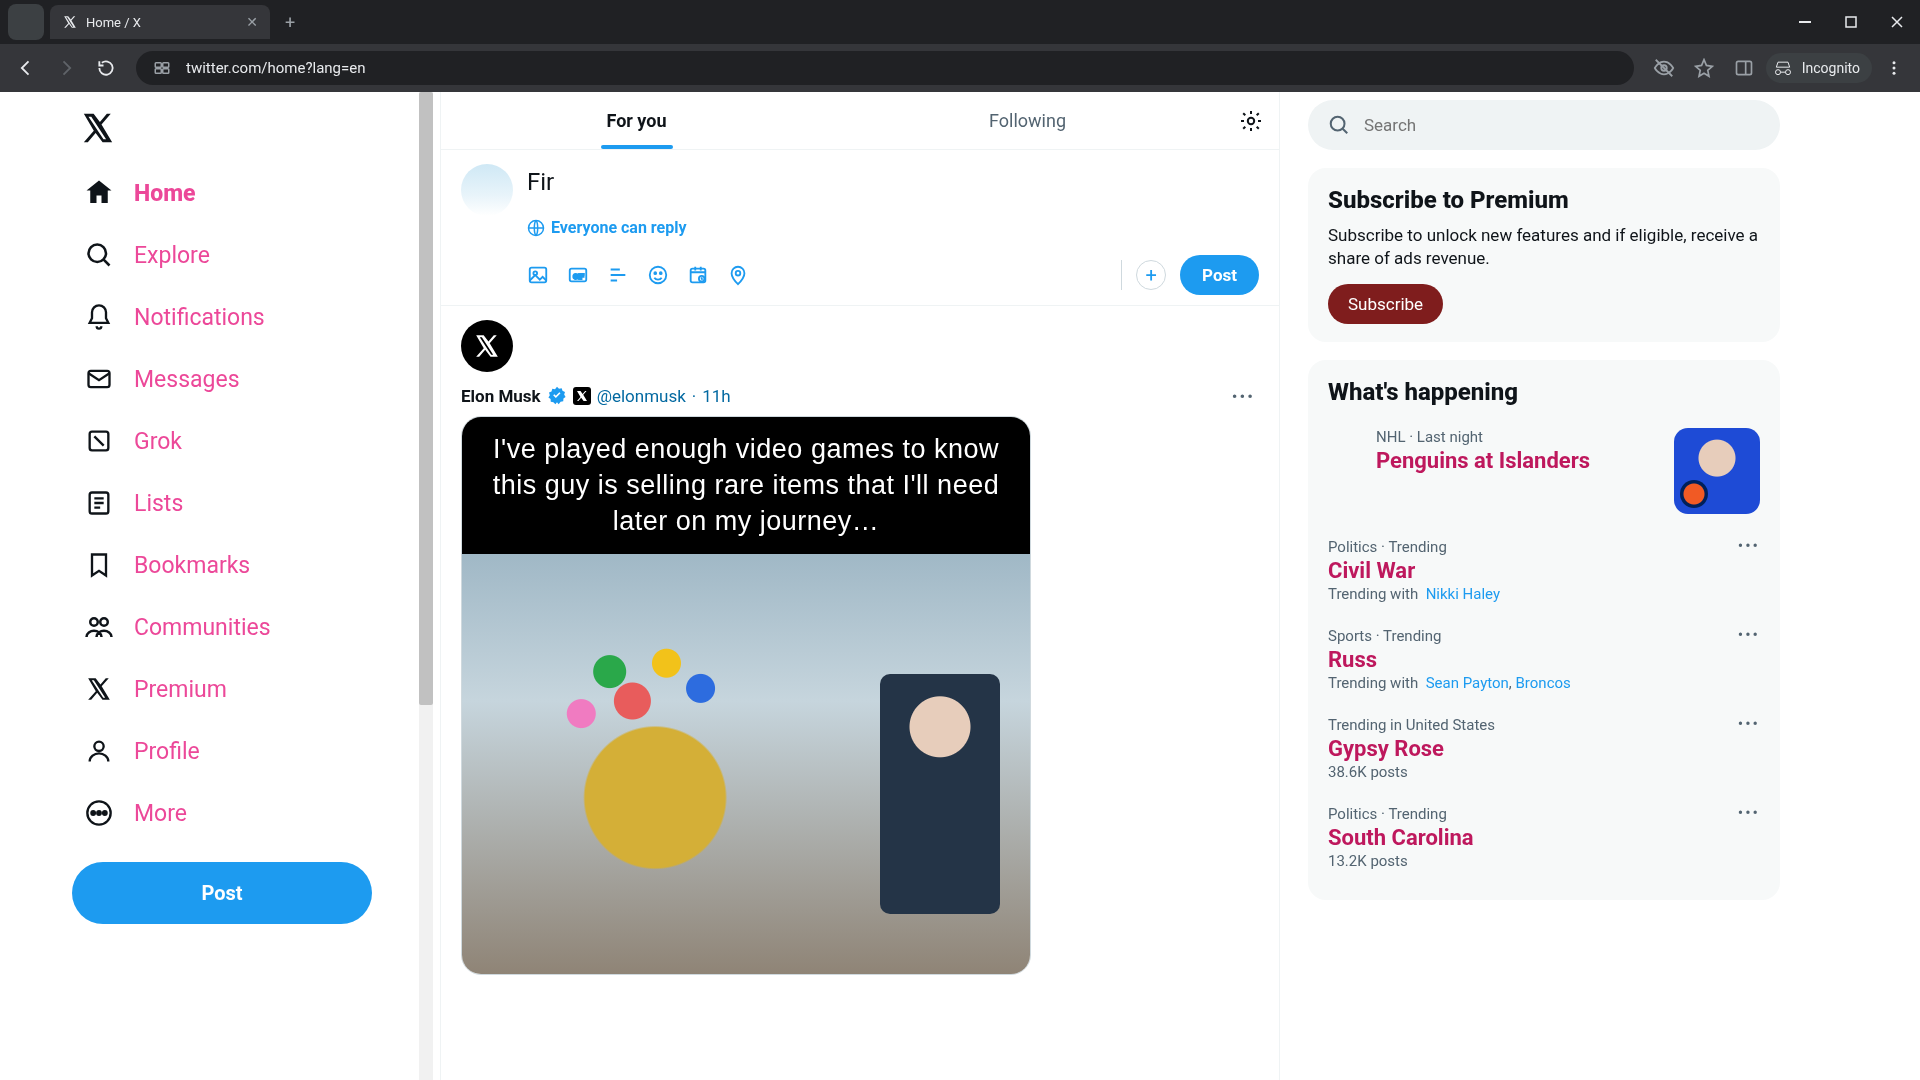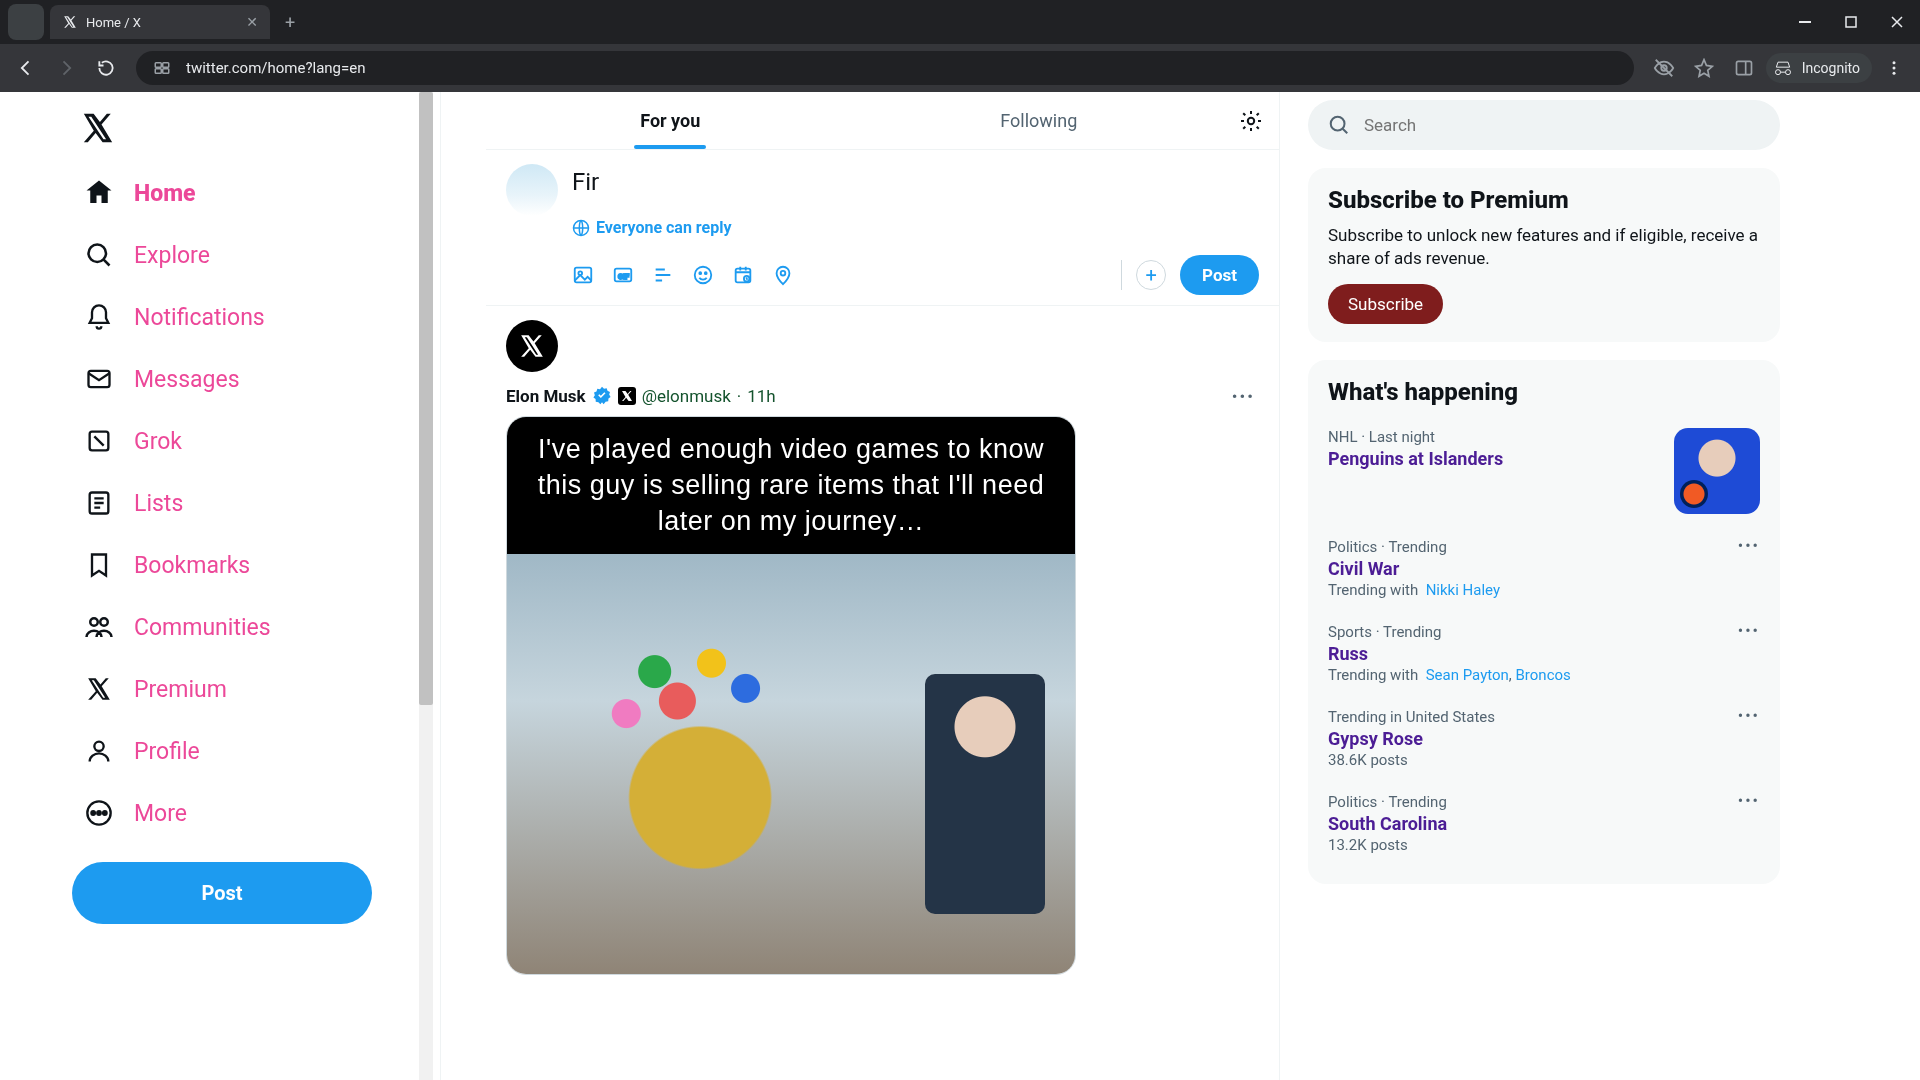--- a/index.html
+++ b/index.html
@@ -34,21 +34,21 @@
 
 
 .leftnav { width: 420px; padding: 10px 0 0 72px; }
 .x-logo { width:52px; height:52px; display:flex; align-items:center; justify-content:center; margin-bottom:8px; }
 .nav-item { display:flex; align-items:center; gap:20px; height:62px; font-size:23px; color:#ec4899; cursor:pointer; padding-left:12px; border-radius:9999px; }
 .nav-item.active { font-weight:800; }
 .nav-item .icon { width:30px; height:30px; display:flex; align-items:center; justify-content:center; }
 .post-btn-large { margin-top:18px; width:300px; height:62px; background:#1d9bf0; color:#fff; font-size:20px; font-weight:700; border:none; border-radius:9999px; cursor:pointer; }
 
 
-.centercol { width: 840px; border-left:1px solid #eff3f4; border-right:1px solid #eff3f4; margin-left:20px;padding-left:45px; }
+.centercol { width: 840px; border-left:1px solid #eff3f4; border-right:1px solid #eff3f4; margin-left:20px; }
 .feed-tabs { display:flex; align-items:center; height:58px; border-bottom:1px solid #eff3f4; position:relative; }
 .feed-tab { flex:1; display:flex; align-items:center; justify-content:center; font-size:18px; color:#536471; cursor:pointer; height:100%; position:relative; }
 .feed-tab.active { color:#0f1419; font-weight:700; }
 .feed-tab.active::after { content:""; position:absolute; bottom:0; width:72px; height:4px; background:#1d9bf0; border-radius:2px; }
 .feed-settings { width:56px; display:flex; align-items:center; justify-content:center; }
 
 .composer { padding: 14px 20px 10px 20px; border-bottom:1px solid #eff3f4; }
 .composer-row1 { display:flex; gap:14px; align-items:flex-start; }
 .avatar { width:52px; height:52px; border-radius:50%; background:linear-gradient(180deg,#cfe8f5 0%, #e8f4fa 60%, #fff 100%); flex-shrink:0; }
 .compose-body { flex:1; }
@@ -59,21 +59,21 @@
 .compose-icons .ci { width:22px; height:22px; color:#1d9bf0; display:flex; align-items:center; justify-content:center; cursor:pointer; }
 .compose-right { margin-left:auto; display:flex; align-items:center; gap:14px; }
 .vline { width:1px; height:30px; background:#cfd9de; }
 .add-thread { width:30px; height:30px; border:1px solid #cfd9de; border-radius:50%; display:flex; align-items:center; justify-content:center; color:#1d9bf0; font-size:20px; cursor:pointer; }
 .post-btn-small { background:#1d9bf0; color:#fff; border:none; font-size:17px; font-weight:700; padding:10px 22px; border-radius:9999px; cursor:pointer; }
 
 .tweet { display:flex; gap:14px; padding:14px 20px;flex-direction:column; }
 .tweet .avatar2 { width:52px; height:52px; border-radius:50%; background:#000; display:flex; align-items:center; justify-content:center; flex-shrink:0; }
 .tweet-head { display:flex; align-items:center; gap:6px; font-size:17px; }
 .tweet-head .name { font-weight:700; color:#0f1419; }
-.tweet-head .handle, .tweet-head .dot, .tweet-head .time { color:#14532d; }
+.tweet-head .handle, .tweet-head .dot, .tweet-head .time { color:#0369a1; }
 .tweet-head .badge { width:20px; height:20px; }
 .tweet-head .badge2 { width:18px; height:18px; background:#000; border-radius:3px; display:flex; align-items:center; justify-content:center; }
 .tweet-more { margin-left:auto; color:#536471; cursor:pointer; padding:0 4px; letter-spacing:2px; }
 .tweet-media { margin-top:10px; width:570px; border-radius:20px; overflow:hidden; border:1px solid #cfd9de; }
 .meme-top { background:#000; color:#fff; font-family: Impact, "Arial Black", sans-serif; font-size:27px; text-align:center; padding:14px 28px; line-height:1.35; letter-spacing:0.5px; }
 .meme-img { height:420px; background:
   radial-gradient(circle at 30% 35%, #e85c5c 0 18px, transparent 19px),
   radial-gradient(circle at 26% 28%, #2aa84a 0 16px, transparent 17px),
   radial-gradient(circle at 36% 26%, #f2c21a 0 14px, transparent 15px),
   radial-gradient(circle at 42% 32%, #2d6cdf 0 14px, transparent 15px),
@@ -88,25 +88,25 @@
 
 .rightcol { width: 500px; padding: 8px 0 12px 28px; }
 .searchbox { display:flex; align-items:center; gap:14px; background:#eff3f4; height:50px; border-radius:9999px; padding:0 20px; }
 .searchbox input { flex:1; border:none; outline:none; background:transparent; font-size:17px; color:#536471; }
 .card { background:#f7f9f9; border-radius:18px; padding:18px 20px; margin-top:18px; }
 .card h2 { font-size:24px; font-weight:800; color:#0f1419; margin-bottom:10px; }
 .card p { font-size:17px; color:#0f1419; line-height:1.35; margin-bottom:14px; }
 .sub-btn { background:#7f1d1d; color:#fff; border:none; font-size:17px; font-weight:400; padding:10px 20px; border-radius:9999px; cursor:pointer; }
 .trend { position:relative; padding:12px 0; }
 .trend .meta { font-size:15px; color:#536471; }
-.trend .title { font-size:18px; font-weight:700; color:#4c1d95; margin-top:2px; }
+.trend .title { font-size:22px; font-weight:700; color:#be185d; margin-top:2px; }
 .trend .with { font-size:15px; color:#536471; margin-top:2px; }
 .trend .with a { color:#1d9bf0; text-decoration:none; }
 .trend .more { position:absolute; right:0; top:10px; color:#536471; letter-spacing:2px; cursor:pointer; }
-.trend-row1 { display:flex; gap:12px; }
+.trend-row1 { display:flex; gap:12px;margin-left:48px; }
 .trend-thumb { width:86px; height:86px; border-radius:14px; background:
   radial-gradient(circle at 50% 35%, #e7cdbb 0 18px, transparent 19px),
   linear-gradient(#1e4bd6,#1e4bd6); flex-shrink:0; margin-left:auto; position:relative; }
 .trend-thumb::after{ content:""; position:absolute; left:6px; bottom:6px; width:28px; height:28px; border-radius:50%;
   background: radial-gradient(circle at 50% 50%, #f15a24 0 10px, #00205b 11px 14px); }
 
 svg { display:block; }
 </style>
 </head>
 <body>

